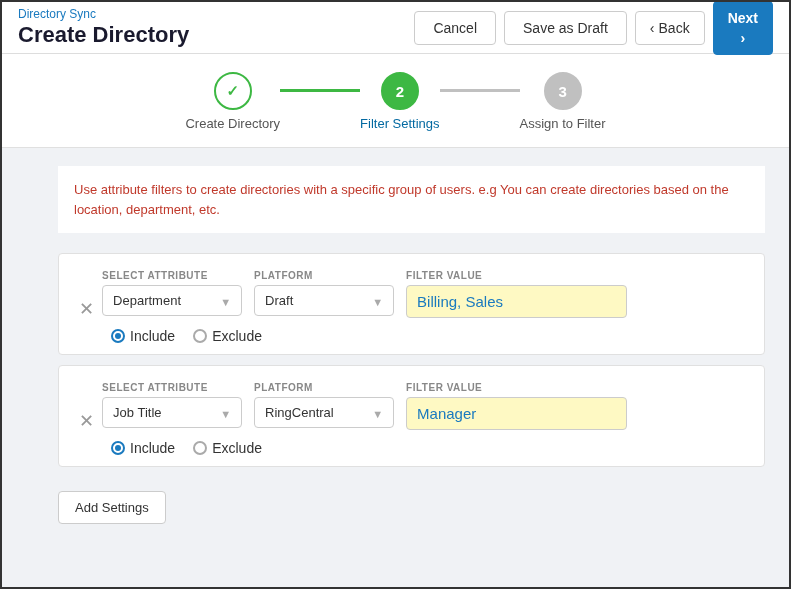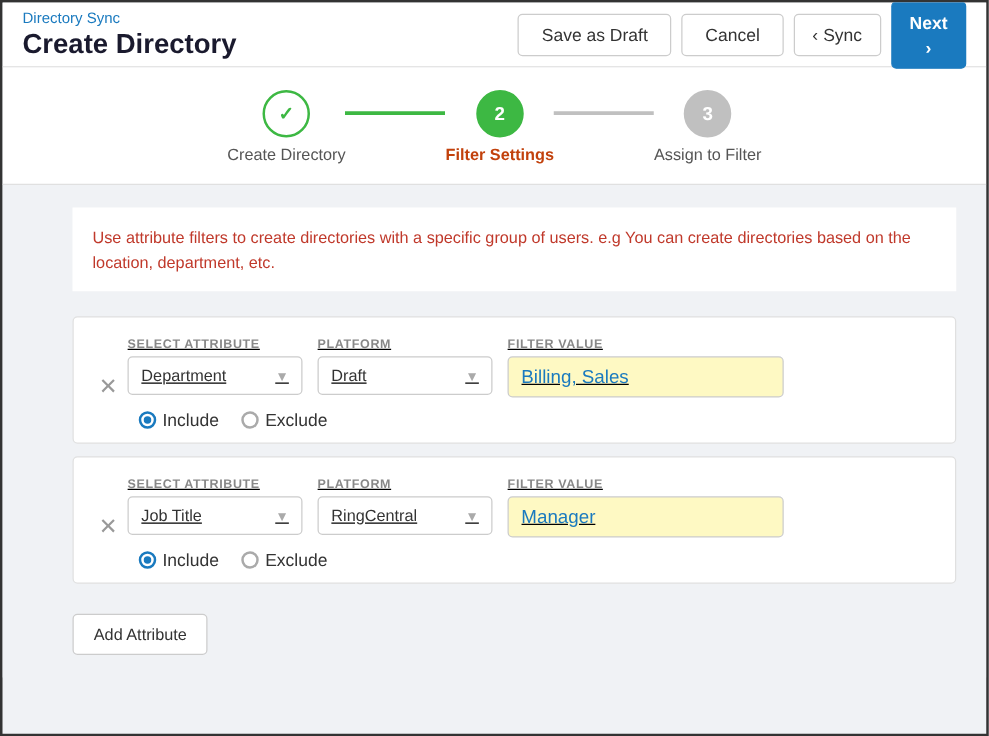--- a/index.html
+++ b/index.html
@@ -36,42 +36,42 @@
     .step-group { display: flex; flex-direction: column; align-items: center; gap: 6px; }
     .step-circle {
       width: 38px; height: 38px; border-radius: 50%;
       display: flex; align-items: center; justify-content: center;
       font-size: 15px; font-weight: 600;
     }
     .step-circle.completed { border: 2px solid #3db843; color: #3db843; background: #fff; }
     .step-circle.active { background: #3db843; color: #fff; border: 2px solid #3db843; }
     .step-circle.inactive { background: #c0c0c0; color: #fff; border: 2px solid #c0c0c0; }
     .step-label { font-size: 13px; color: #555; white-space: nowrap; }
-    .step-label.bold { font-weight: 700; color: #c2410c; }
+    .step-label.bold { font-weight: 400; color: #0369a1; }
     .step-line { width: 80px; height: 3px; margin-bottom: 22px; }
     .step-line.green { background: #3db843; }
     .step-line.gray { background: #c0c0c0; }
 
     .content-area { padding: 18px 24px; margin-left: 32px; }
 
     .info-box {
       background: #fff;
       border-left: none;
       padding: 14px 16px;
       margin-bottom: 20px;
       font-size: 13px;
       color: #c0392b;
       line-height: 1.5;
     }
 
     .attribute-section { background: #fff; padding: 16px 20px 10px 20px; border: 1px solid #e0e0e0; border-radius: 4px; margin-bottom: 10px; }
 
     .attribute-row { display: flex; align-items: flex-start; gap: 8px; margin-bottom: 6px; }
     .attr-remove { color: #999; font-size: 18px; cursor: pointer; margin-top: 28px; flex-shrink: 0; }
-    .attr-fields { display: flex; gap: 12px; flex: 1; text-decoration: underline; }
+    .attr-fields { display: flex; gap: 12px; flex: 1; }
     .field-group { display: flex; flex-direction: column; gap: 4px; }
     .field-label { font-size: 10px; font-weight: 700; color: #888; letter-spacing: 0.5px; text-transform: uppercase; }
     .field-select {
       border: 1px solid #ccc; border-radius: 4px; padding: 7px 10px;
       font-size: 13px; color: #333; background: #fff;
       display: flex; align-items: flex-end; justify-content: space-between;
       min-width: 140px; cursor: pointer;
     }
     .field-input {
       border: 1px solid #ccc; border-radius: 4px; padding: 7px 10px;
@@ -99,25 +99,25 @@
   </style>
 </head>
 <body>
 
 <div class="header-bar">
   <div class="header-left">
     <a class="breadcrumb-link">Directory Sync</a>
     <span class="page-title">Create Directory</span>
   </div>
   <div class="header-actions">
+    <button class="btn">Cancel</button>
     <button class="btn">Save as Draft</button>
-    <button class="btn">Cancel</button>
     <button class="btn btn-nav">
       <span>‹</span>
-      <span>Sync</span>
+      <span>Back</span>
     </button>
     <button class="btn btn-primary btn-nav">
       <span>Next</span>
       <span>›</span>
     </button>
   </div>
 </div>
 
 <div class="stepper-container">
   <div class="stepper">
@@ -214,16 +214,16 @@
           <span>Include</span>
         </label>
         <label class="radio-group">
           <div class="radio-dot unselected"></div>
           <span>Exclude</span>
         </label>
       </div>
     </div>
 
     
-    <button class="add-attr-btn">Add Attribute</button>
+    <button class="add-attr-btn">Add Settings</button>
 
   </div>
 </div>
 
 </body></html>

